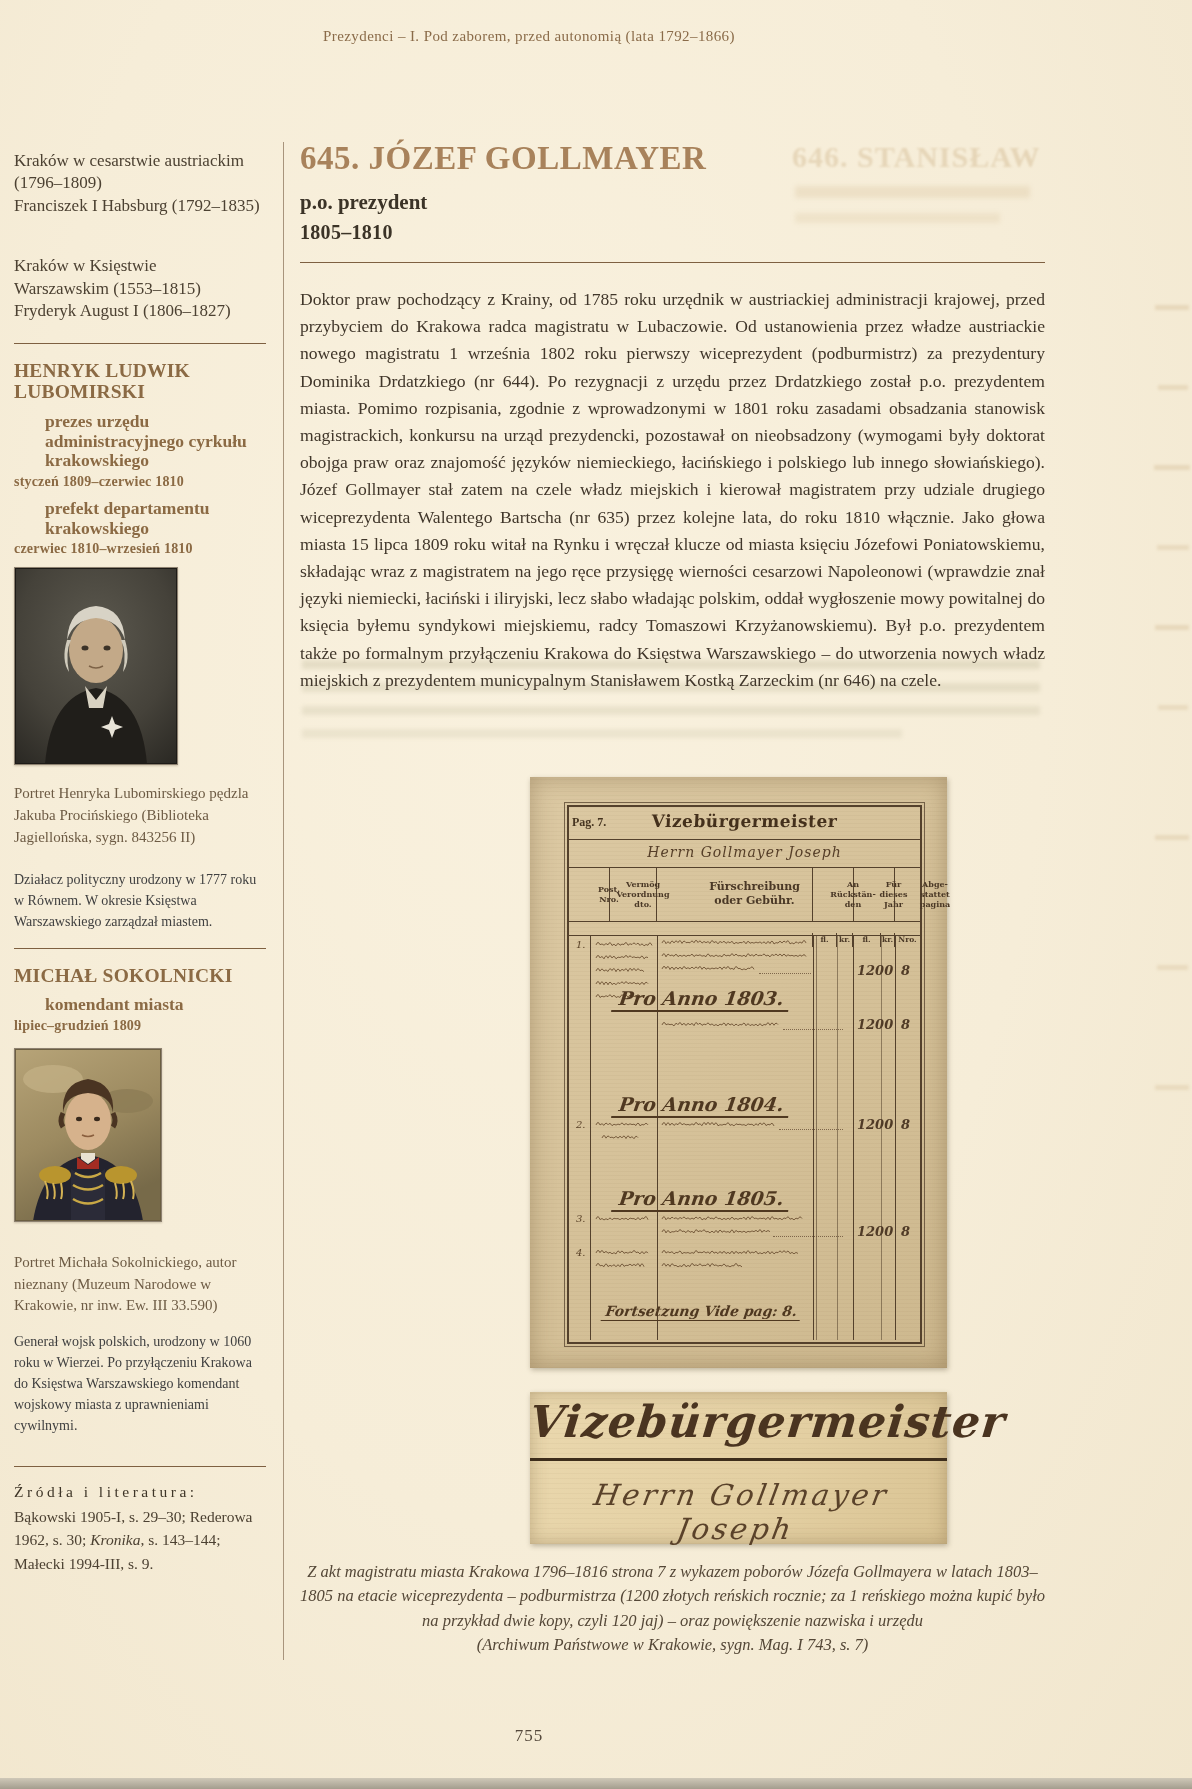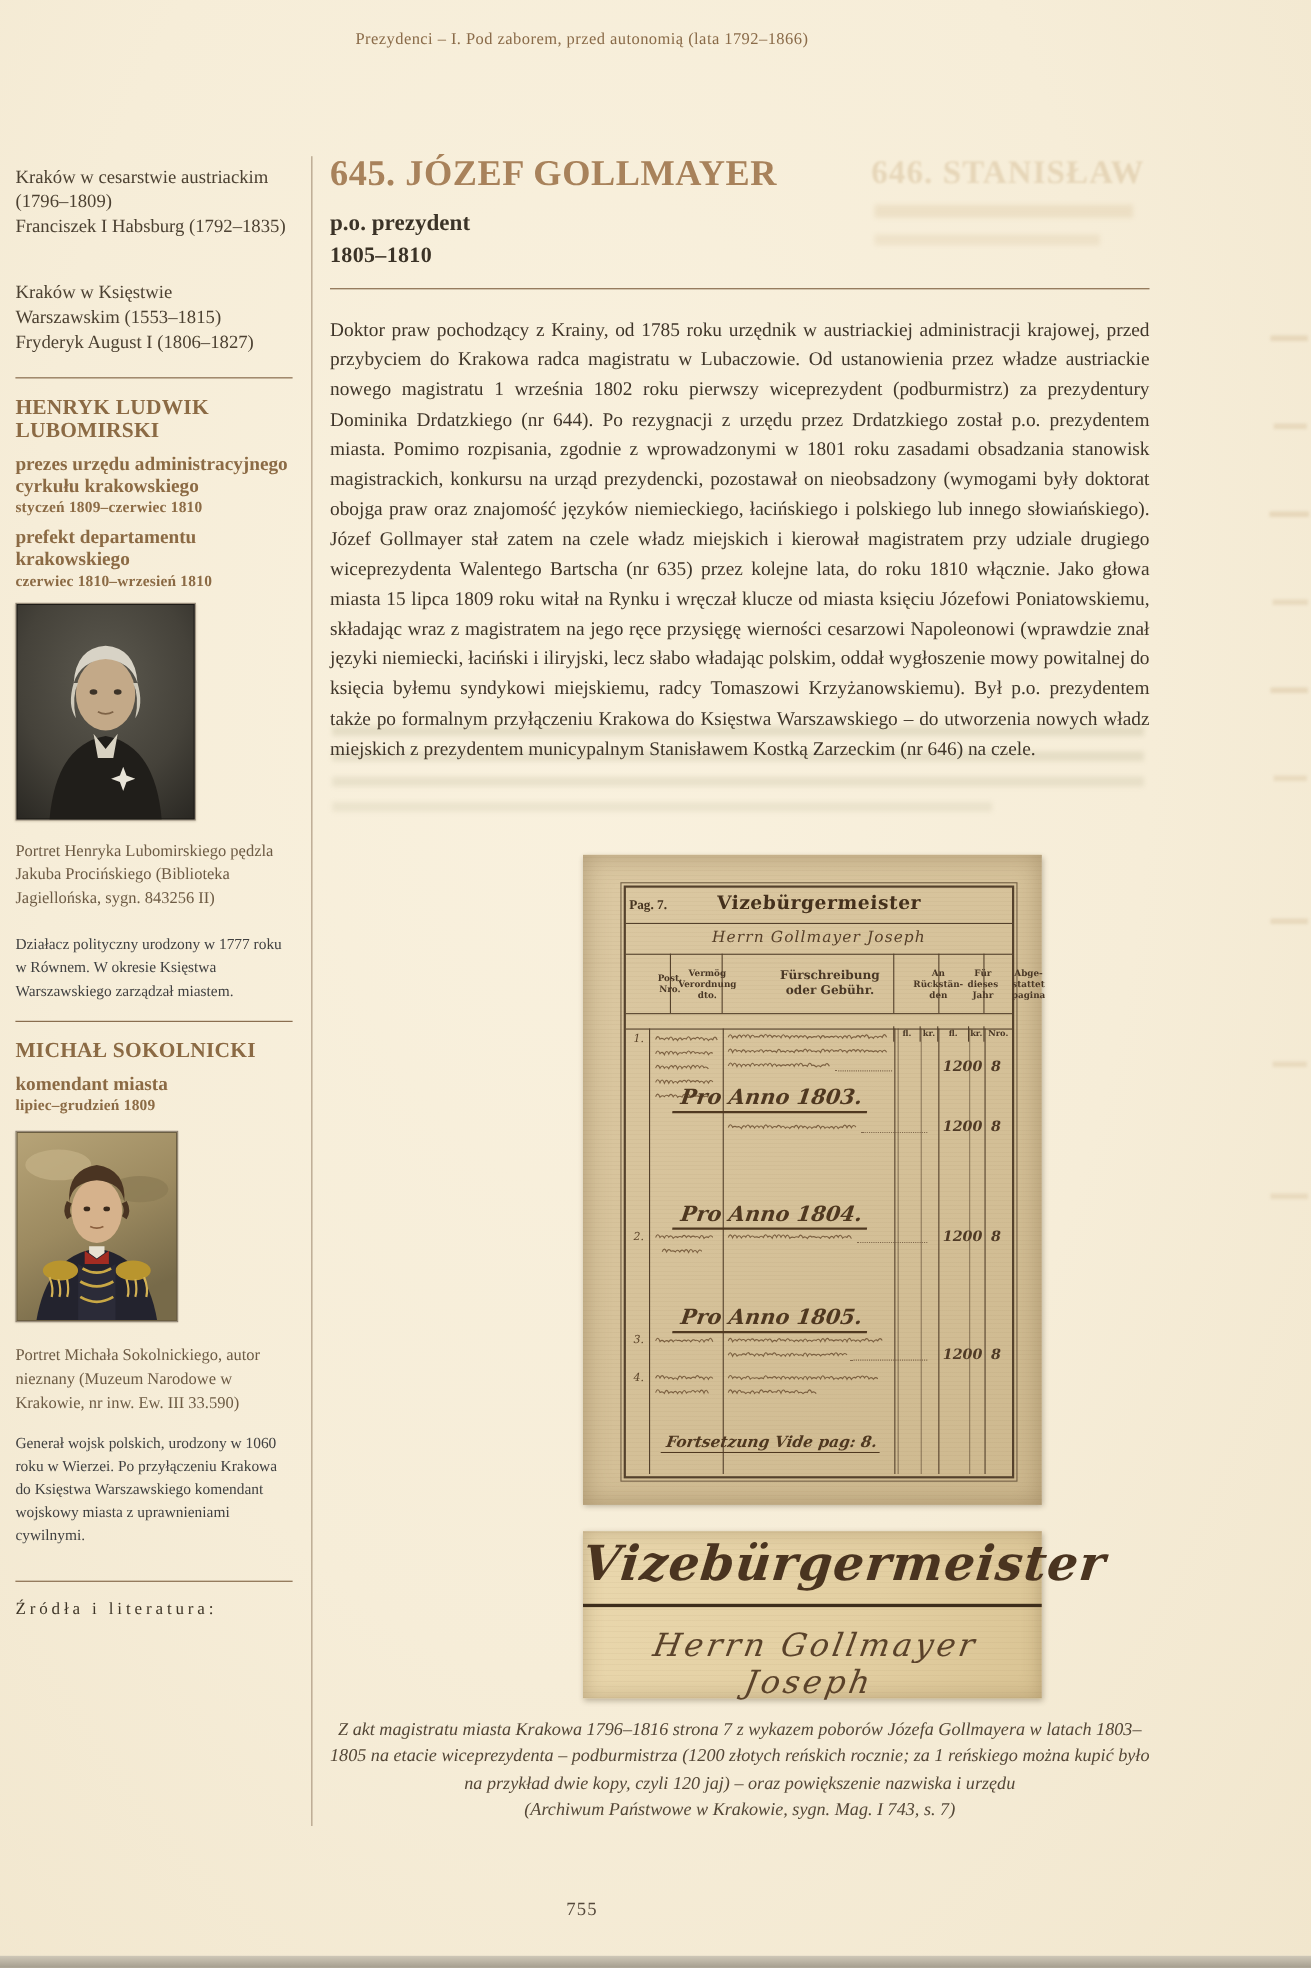--- a/index.html
+++ b/index.html
@@ -16,21 +16,21 @@
 
   
   .vrule{left:283px;top:142px;width:1px;height:1518px;background:#a8947c;}
 
   
   .sidebar{left:14px;top:150px;width:252px;}
   .reign{font-size:17px;line-height:1.32;color:#4c4132;}
   .reign + .reign{margin-top:38px;}
   .srule{border:none;border-top:1.5px solid #7e6041;margin:20px 0 16px 0;}
   .off-name{color:#8b6a44;font-weight:bold;font-size:19.5px;line-height:1.12;letter-spacing:.2px;}
-  .role-title{color:#8b6a44;font-weight:bold;font-size:17.5px;line-height:1.12;margin-top:9px;}
+  .role-title{color:#8b6a44;font-weight:bold;font-size:17.5px;line-height:1.12;margin-top:9px;margin-left:31px;}
   .role-dates{color:#8b6a44;font-weight:bold;font-size:14px;margin-top:3px;letter-spacing:.2px;}
   .portrait{margin-top:10px;border:1px solid #8d8170;box-shadow:0 1px 2px rgba(80,60,30,.25);display:block;}
   .pcaption{margin-top:18px;font-size:15px;line-height:1.45;color:#6d5b44;}
   .bio{margin-top:20px;font-size:14px;line-height:1.5;color:#404040;}
   .sources-label{font-size:15.5px;letter-spacing:3.5px;color:#3e3527;margin-top:16px;}
   .sources-text{font-size:15.5px;line-height:1.5;color:#4c4132;margin-top:4px;}
   .sources-text i{font-style:italic;}
 
   
   .art-heading{left:300px;top:140px;width:745px;font-size:33px;font-weight:bold;
@@ -208,27 +208,28 @@
     <path d="M66 110 L73 115 L80 110 L80 104 L66 104 Z" fill="#e8e2d2"></path>
     <ellipse cx="73" cy="72" rx="23" ry="29" fill="#d6b28c"></ellipse>
     <path d="M48 64 Q46 34 73 30 Q100 34 98 64 Q96 46 73 44 Q50 46 48 64 Z" fill="#4a3422"></path>
     <path d="M48 64 q-4 8 0 14 M98 64 q4 8 0 14" stroke="#4a3422" stroke-width="5" fill="none"></path>
     <ellipse cx="64" cy="70" rx="3" ry="2.2" fill="#39291c"></ellipse>
     <ellipse cx="82" cy="70" rx="3" ry="2.2" fill="#39291c"></ellipse>
     <path d="M67 86 Q73 89 79 86" stroke="#8a5f3e" stroke-width="1.5" fill="none"></path>
     <rect width="146" height="172" fill="none" stroke="#6b5e42" stroke-width="2"></rect>
   </svg>
 
-  <div class="pcaption" style="margin-top:20px;">Portret Michała Sokolnickiego, autor nieznany (Muzeum Narodowe w Krakowie, nr inw. Ew. III 33.590)</div>
+  <div class="pcaption" style="margin-top:30px;">Portret Michała Sokolnickiego, autor nieznany (Muzeum Narodowe w Krakowie, nr inw. Ew. III 33.590)</div>
 
   <div class="bio" style="margin-top:14px;">Generał wojsk polskich, urodzony w 1060 roku w Wierzei. Po przyłączeniu Krakowa do Księstwa Warszawskiego komendant wojskowy miasta z uprawnieniami cywilnymi.</div>
 
   <hr class="srule" style="margin-top:30px;">
 
   <div class="sources-label">Źródła i literatura:</div>
+  <div class="sources-text"><span>Bąkowski 1905-I, s. 29–30; Rederowa 1962, s. 30; </span><i>Kronika</i><span>, s. 143–144; Małecki 1994-III, s. 9.</span></div>
 </div>
 
 <div class="abs art-heading">645. JÓZEF GOLLMAYER</div>
 <div class="abs art-title">p.o. prezydent</div>
 <div class="abs art-dates">1805–1810</div>
 <div class="abs hrule"></div>
 <div class="abs art-body">Doktor praw pochodzący z Krainy, od 1785 roku urzędnik w austriackiej administracji krajowej, przed przybyciem do Krakowa radca magistratu w Lubaczowie. Od ustanowienia przez władze austriackie nowego magistratu 1 września 1802 roku pierwszy wiceprezydent (podburmistrz) za prezydentury Dominika Drdatzkiego (nr 644). Po rezygnacji z urzędu przez Drdatzkiego został p.o. prezydentem miasta. Pomimo rozpisania, zgodnie z wprowadzonymi w 1801 roku zasadami obsadzania stanowisk magistrackich, konkursu na urząd prezydencki, pozostawał on nieobsadzony (wymogami były doktorat obojga praw oraz znajomość języków niemieckiego, łacińskiego i polskiego lub innego słowiańskiego). Józef Gollmayer stał zatem na czele władz miejskich i kierował magistratem przy udziale drugiego wiceprezydenta Walentego Bartscha (nr 635) przez kolejne lata, do roku 1810 włącznie. Jako głowa miasta 15 lipca 1809 roku witał na Rynku i wręczał klucze od miasta księciu Józefowi Poniatowskiemu, składając wraz z magistratem na jego ręce przysięgę wierności cesarzowi Napoleonowi (wprawdzie znał języki niemiecki, łaciński i iliryjski, lecz słabo władając polskim, oddał wygłoszenie mowy powitalnej do księcia byłemu syndykowi miejskiemu, radcy Tomaszowi Krzyżanowskiemu). Był p.o. prezydentem także po formalnym przyłączeniu Krakowa do Księstwa Warszawskiego – do utworzenia nowych władz miejskich z prezydentem municypalnym Stanisławem Kostką Zarzeckim (nr 646) na czele.</div>
 
 <div class="abs scan">
   <div class="scan-frame">

